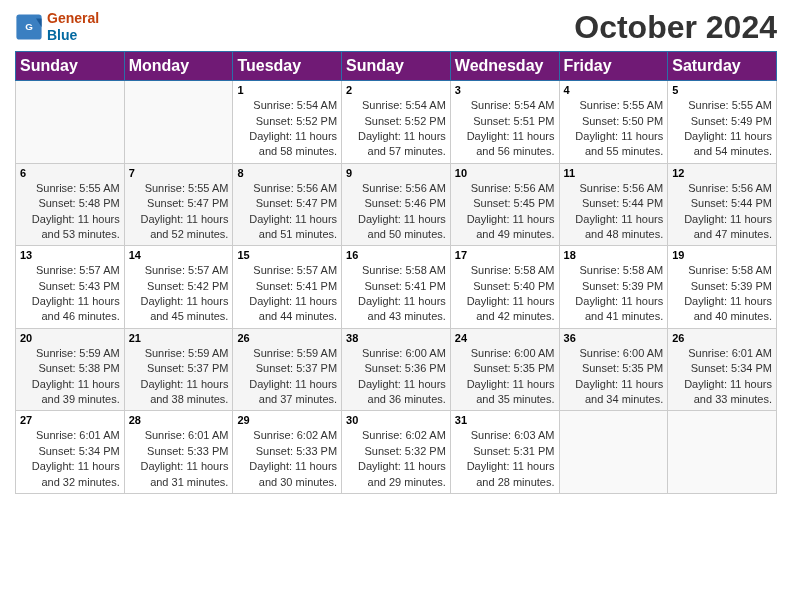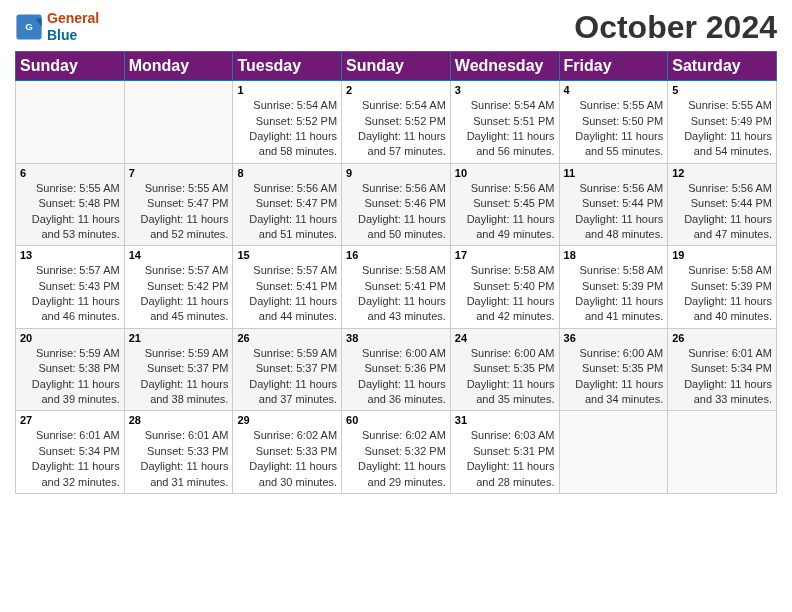--- a/index.html
+++ b/index.html
@@ -249,21 +249,21 @@
           </td>
           <td>
             <span class="day-num">28</span>
             <div class="day-info">Sunrise: 6:01 AM<br>Sunset: 5:33 PM<br>Daylight: 11 hours and 31 minutes.</div>
           </td>
           <td>
             <span class="day-num">29</span>
             <div class="day-info">Sunrise: 6:02 AM<br>Sunset: 5:33 PM<br>Daylight: 11 hours and 30 minutes.</div>
           </td>
           <td>
-            <span class="day-num">60</span>
+            <span class="day-num">30</span>
             <div class="day-info">Sunrise: 6:02 AM<br>Sunset: 5:32 PM<br>Daylight: 11 hours and 29 minutes.</div>
           </td>
           <td>
             <span class="day-num">31</span>
             <div class="day-info">Sunrise: 6:03 AM<br>Sunset: 5:31 PM<br>Daylight: 11 hours and 28 minutes.</div>
           </td>
           <td class="empty-cell"></td>
           <td class="empty-cell"></td>
         </tr>
       </tbody>

